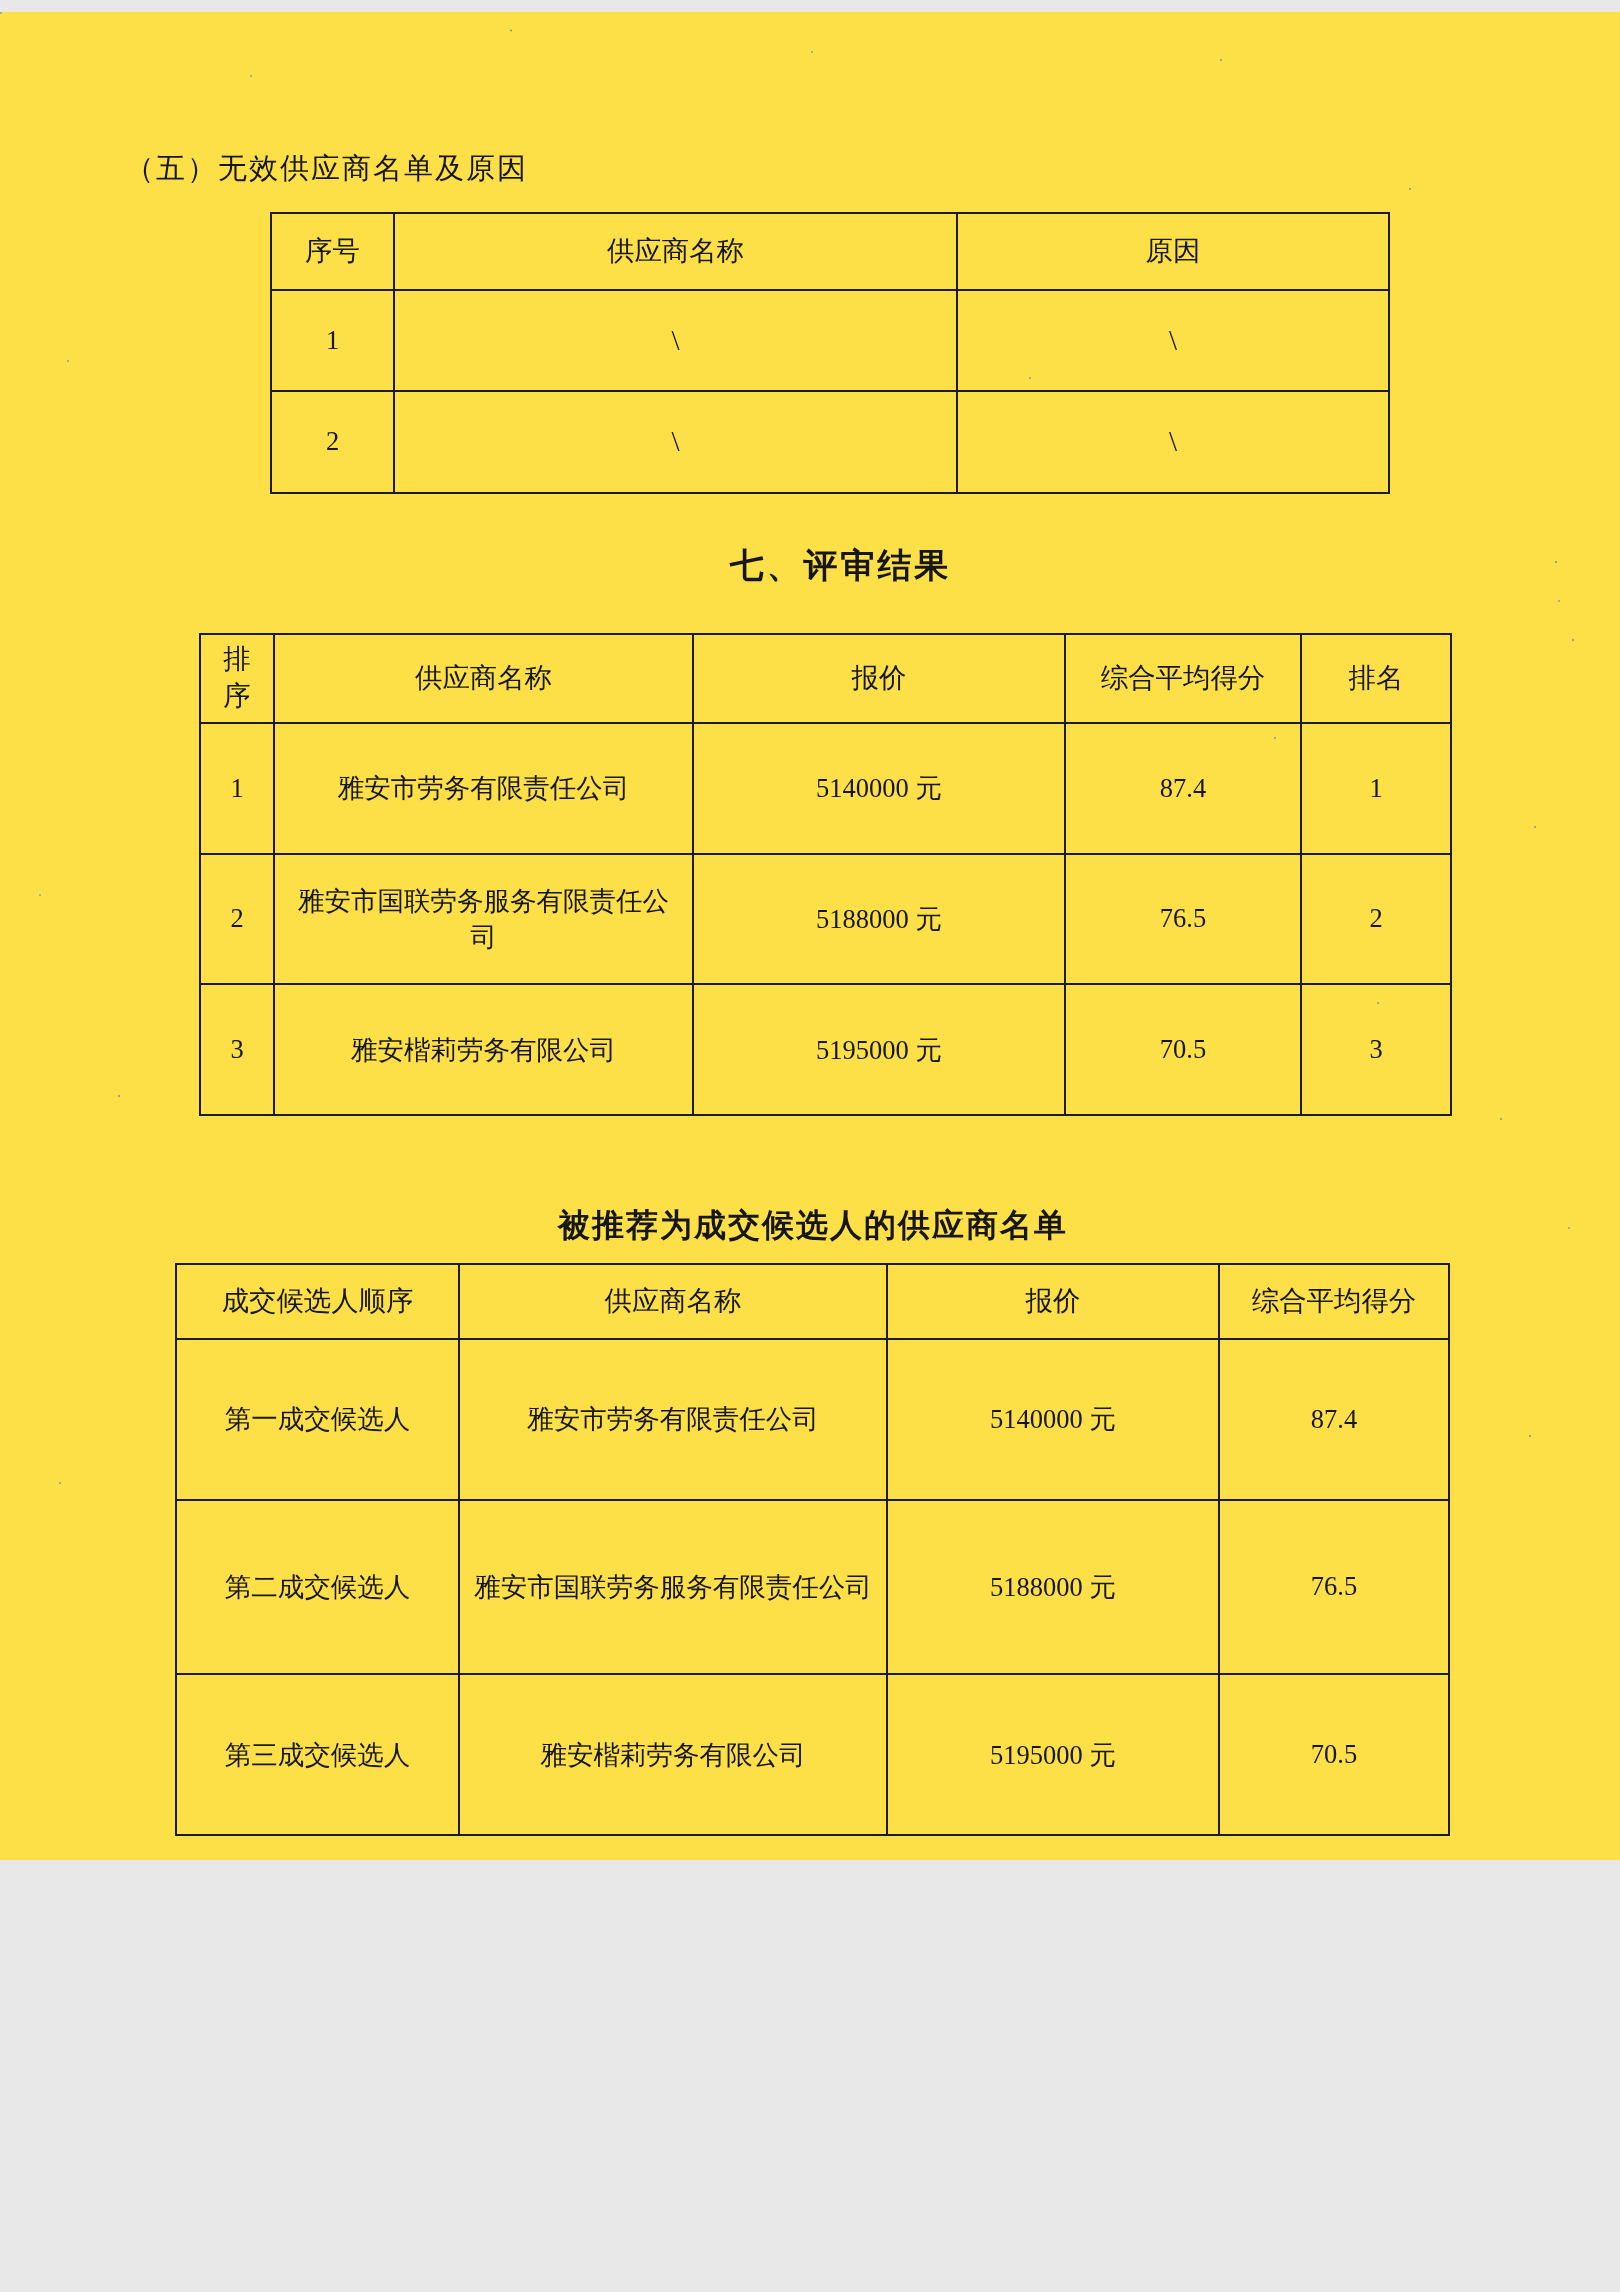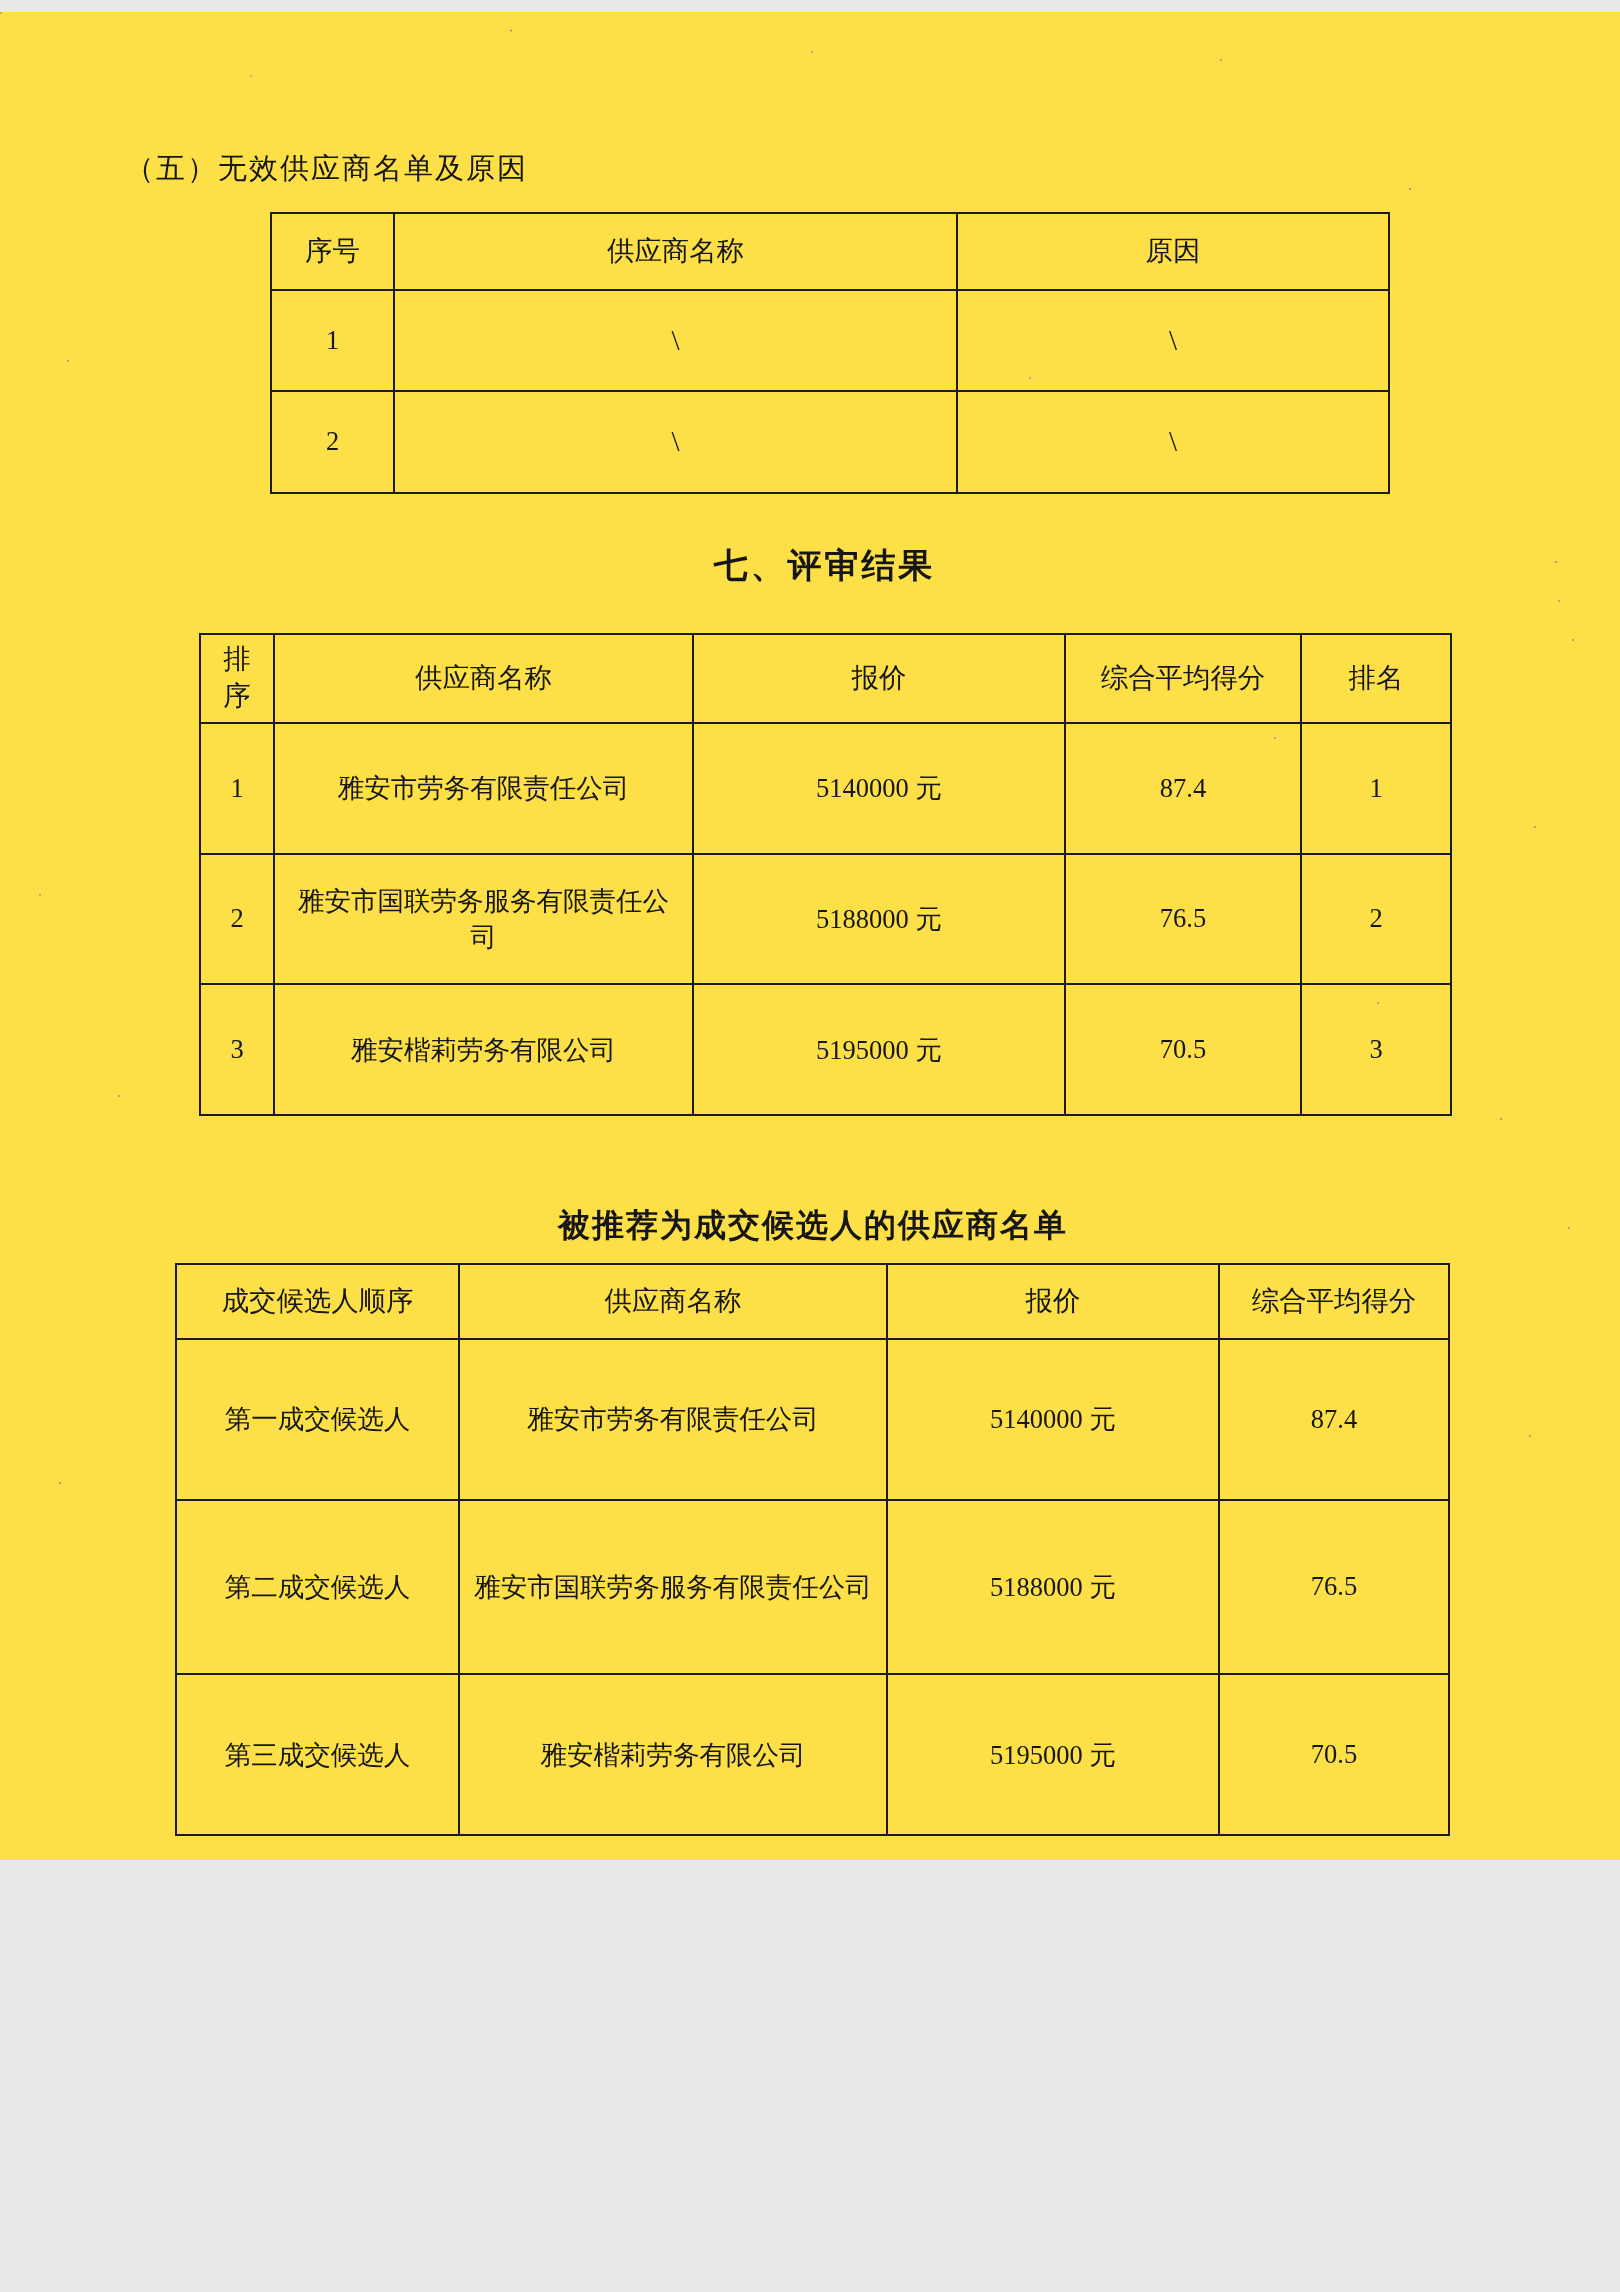--- a/index.html
+++ b/index.html
@@ -32,21 +32,21 @@
     padding:3.9px 9.8px;
     overflow:hidden;
   }
   #table1 { left:270px; top:200px; width:1117px; }
   #table1 tr.hdr  th { height:67px; font-size:27.4px; }
   #table1 tr.r1 td { height:91px; }
   #table1 tr.r2 td { height:93px; }
   #table1 .slash { font-size:29px; }
 
   .sec7-title {
-    position:absolute; left:199px; top:531px; width:1251px;
+    position:absolute; left:215px; top:531px; width:1251px;
     text-align:center; font-size:34px; font-weight:bold; letter-spacing:2.9px;
   }
   #table2 { left:199px; top:621px; width:1251px; }
   #table2 tr.hdr th { height:79px; font-size:27.4px; }
   #table2 tr.row td { height:121px; }
   .stack { display:inline-block; width:1.15em; line-height:1.35; }
 
   .sec8-title {
     position:absolute; left:176px; top:1129px; width:1274px;
     text-align:center; font-size:34px; font-weight:bold; letter-spacing:2.9px;

